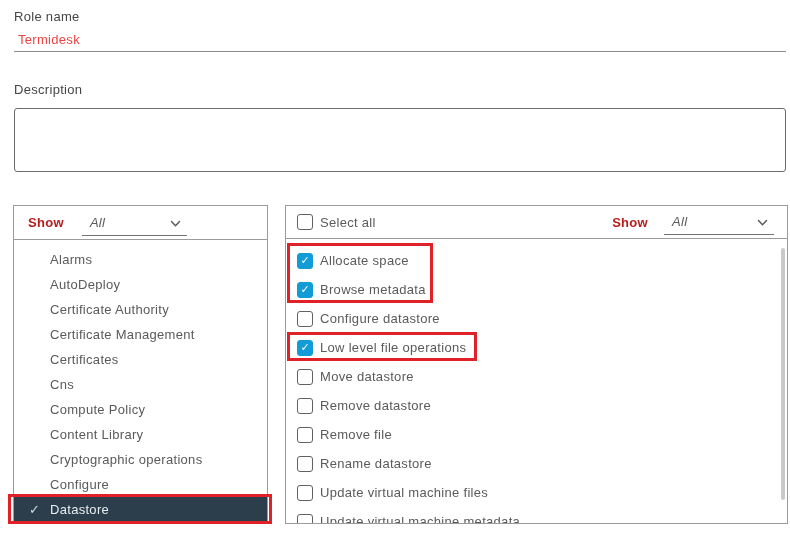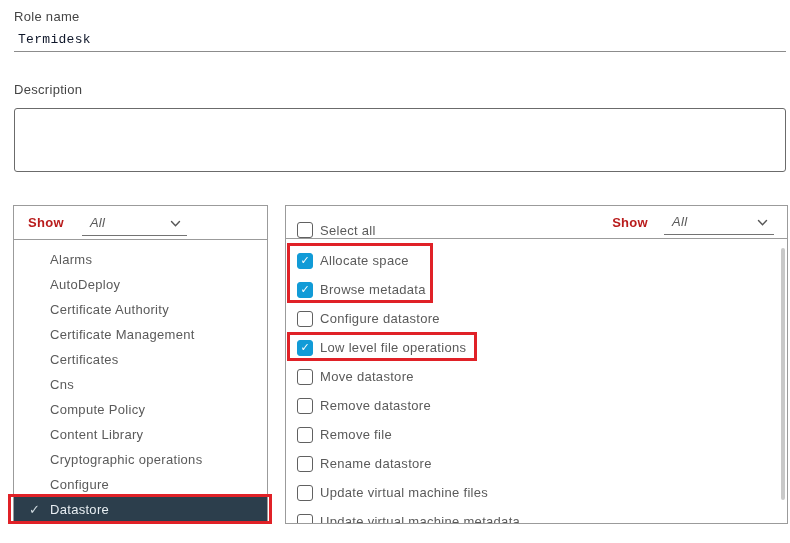--- a/index.html
+++ b/index.html
@@ -14,38 +14,38 @@
   body{
     width:790px;height:543px;position:relative;background:#fff;
     font-family:"Liberation Sans","DejaVu Sans",sans-serif;
     font-size:13px;color:var(--text-gray);letter-spacing:.3px;overflow:hidden;
   }
   .field-label{position:absolute;left:14px;color:var(--label-gray);}
   .role-name-label{top:9px;}
   .role-input{
     position:absolute;left:14px;top:28px;width:764px;height:23px;
     border:none;border-bottom:1px solid #8c8c8c;outline:none;
-    font-family:Liberation Mono, monospace;font-size:13px;color:#0f172a;letter-spacing:.3px;
+    font-family:Liberation Sans, sans-serif;font-size:13px;color:#ef4444;letter-spacing:.3px;
     padding:0 4px;background:transparent;
   }
   .description-label{top:82px;}
   .description-area{
     position:absolute;left:14px;top:108px;width:762px;height:54px;
     border:1px solid #6b6b6b;border-radius:3px;resize:none;outline:none;
     font-family:inherit;font-size:13px;padding:4px;color:#3c3c3c;
   }
   .panel{position:absolute;top:205px;background:#fff;border:1px solid var(--border-gray);box-sizing:border-box;overflow:hidden;}
   .left-panel{left:13px;width:255px;height:318px;}
   .right-panel{left:285px;width:503px;height:319px;}
   .panel-header{
     display:flex;align-items:center;border-bottom:1px solid var(--border-gray);
     box-sizing:border-box;
   }
   .left-panel .panel-header{height:34px;padding-left:14px;}
-  .right-panel .panel-header{height:33px;padding-left:11px;align-items:flex-end;}
+  .right-panel .panel-header{height:33px;padding-left:11px;}
   .show-label{font-weight:700;color:#b91c1c;margin-right:18px;}
   .dropdown{
     display:flex;align-items:center;justify-content:space-between;
     align-self:flex-end;margin-bottom:3px;padding:0 6px 5px 8px;
     border-bottom:1px solid #737373;cursor:pointer;font-style:italic;
   }
   .left-panel .dropdown{width:91px;}
   .right-panel .dropdown{width:96px;margin-right:13px;}
   .chevron{display:block;margin-top:2px;}
   .right-head-show{margin-left:auto;display:flex;align-items:stretch;height:100%;}

